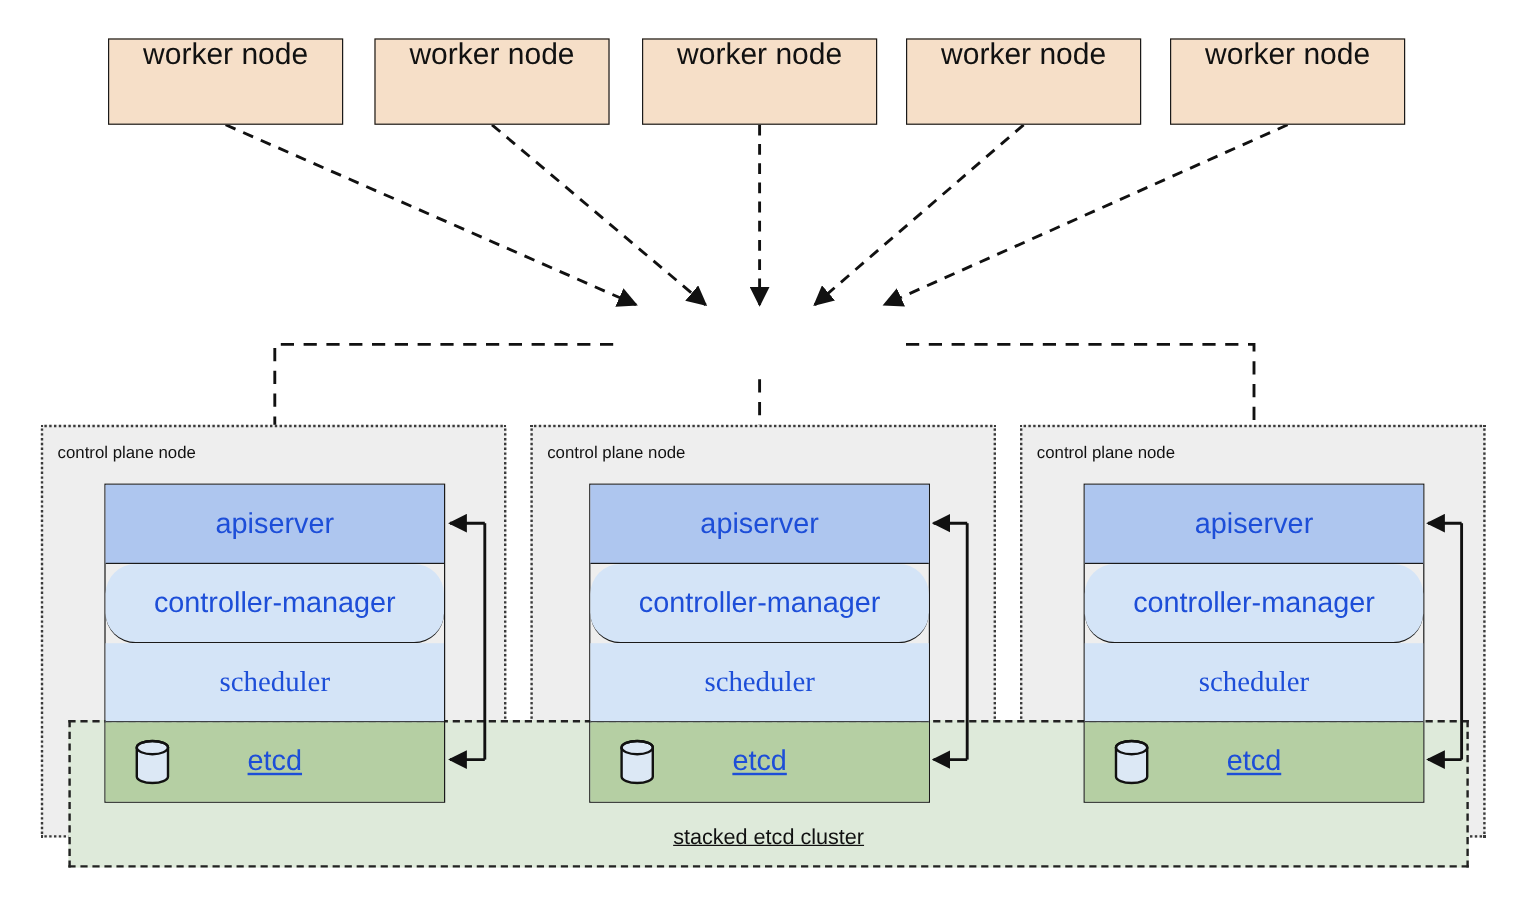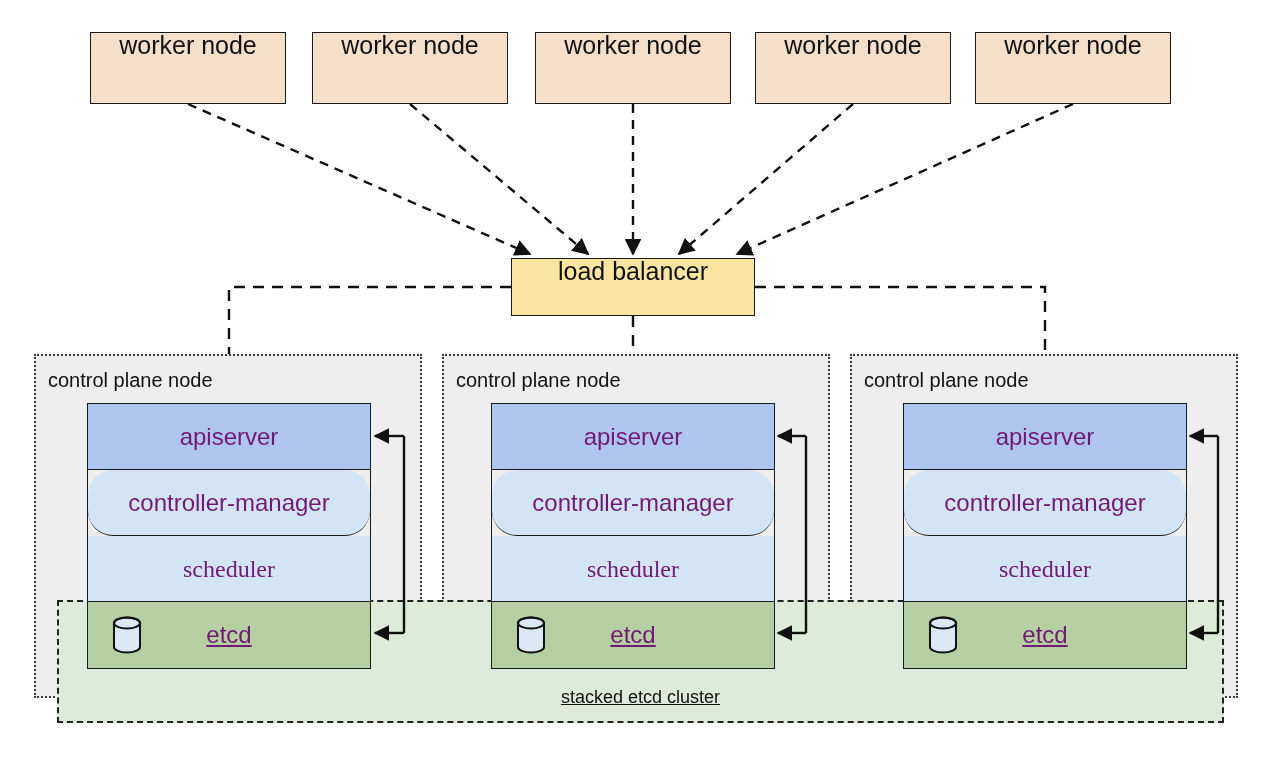--- a/index.html
+++ b/index.html
@@ -58,21 +58,21 @@
     position: absolute;
     box-sizing: border-box;
     background: #eeeeee;
     border: 2.2px dotted #3a3a3a;
     z-index: 2;
   }
   .cp-label {
     position: absolute;
     left: 12px;
     top: 14px;
-    font-size: 20px;
+    font-size: 14px;
     line-height: 1;
     white-space: nowrap;
     color: #111111;
   }
 
   .etcd-cluster-region {
     position: absolute;
     box-sizing: border-box;
     background: #deeada;
     border: 2.4px dashed #222222;
@@ -101,21 +101,21 @@
     box-sizing: border-box;
     height: 66px;
     display: flex;
     align-items: center;
     justify-content: center;
     position: relative;
     font-size: 24px;
     line-height: 1;
     white-space: nowrap;
     border-bottom: 1.6px solid #1a1a1a;
-    color: #701a75;
+    color: #1d4ed8;
   }
   .stack-row:last-child { border-bottom: none; text-decoration: underline; }
   .row-apiserver { background: #aec6ef; }
   .row-controller-manager { background: #d4e4f7; border-radius: 25px; }
   .row-scheduler { background: #d4e4f7; font-family: Liberation Serif, serif; }
   .row-etcd { background: #b5cfa3; }
 
   .etcd-cyl {
     position: absolute;
     left: 24px;
@@ -180,23 +180,20 @@
   <div class="node-box worker-node" style="left:535px; top:32px;">
     <span>worker node</span>
   </div>
   <div class="node-box worker-node" style="left:755px; top:32px;">
     <span>worker node</span>
   </div>
   <div class="node-box worker-node" style="left:975px; top:32px;">
     <span>worker node</span>
   </div>
 
-  <div class="node-box load-balancer" style="left:511px; top:258px;">
-    <span>load balancer</span>
-  </div>
 
   <div class="cp-stack" style="left:87px; top:403px;">
     <div class="stack-row row-apiserver">
       <span>apiserver</span>
     </div>
     <div class="stack-row row-controller-manager">
       <span>controller-manager</span>
     </div>
     <div class="stack-row row-scheduler">
       <span>scheduler</span>

